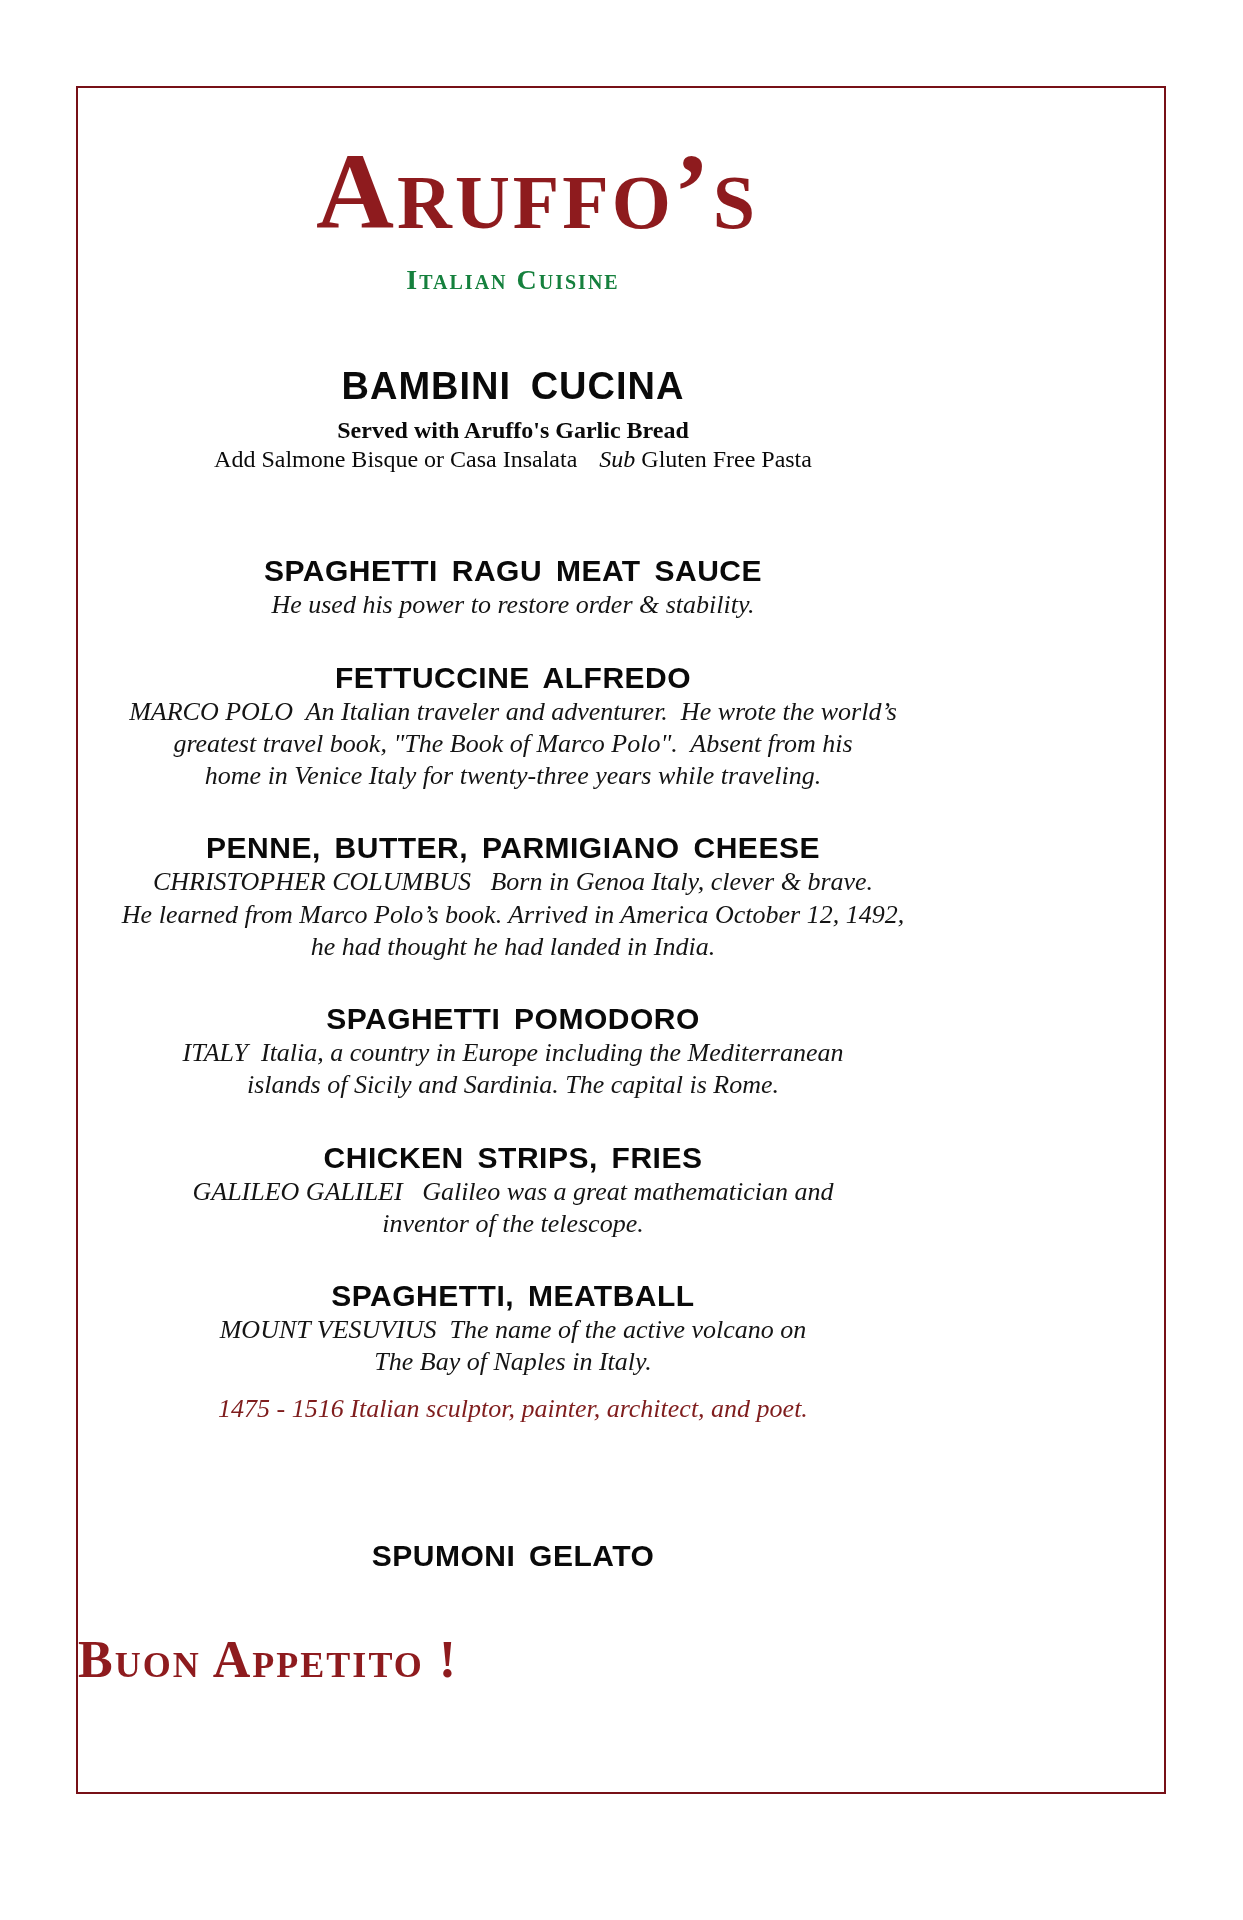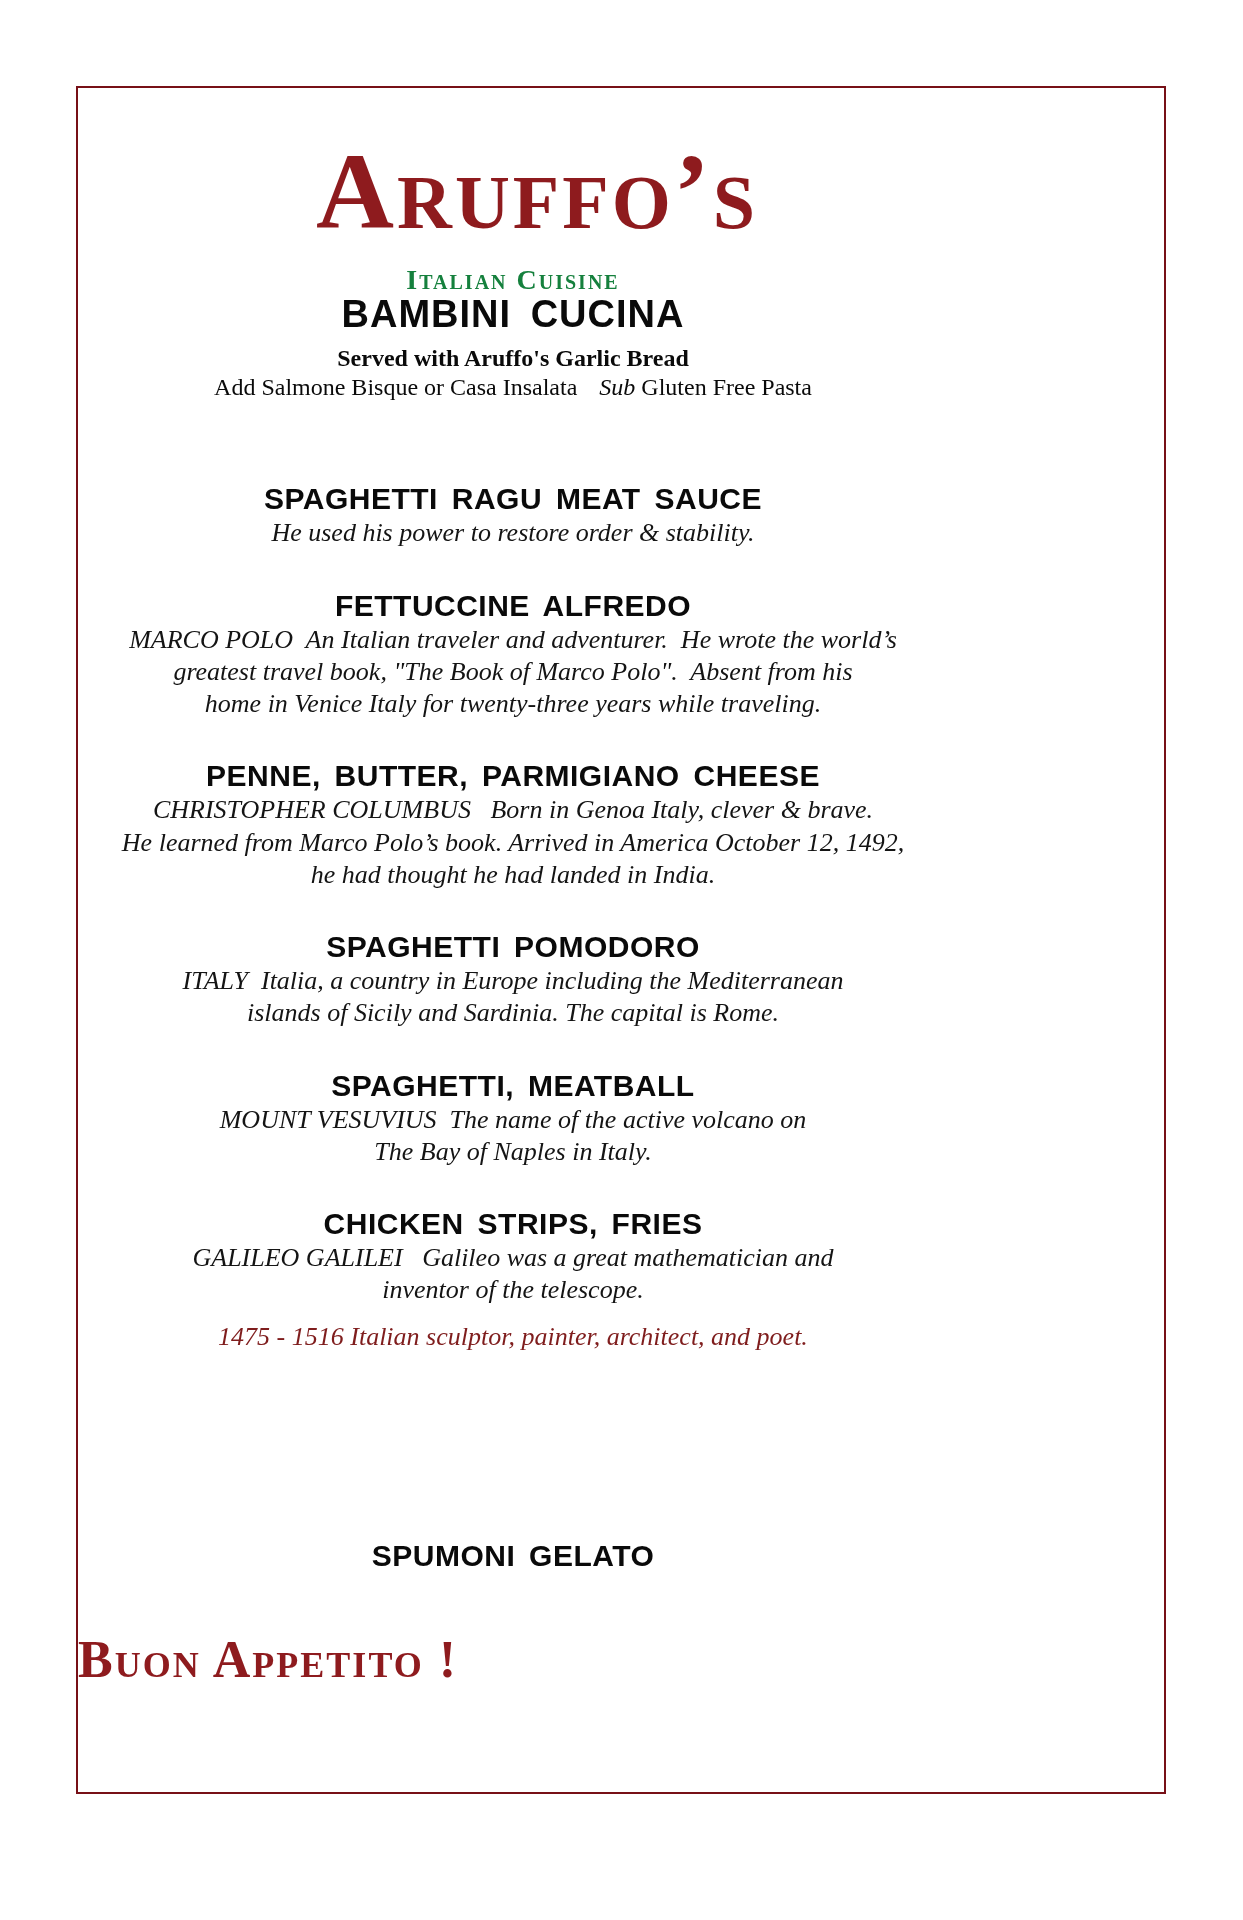--- a/index.html
+++ b/index.html
@@ -46,20 +46,21 @@
     margin-top: 20px;
     font-family: "Liberation Serif", serif;
     font-variant: small-caps;
     font-weight: 700;
     font-size: 28px;
     line-height: 1.0;
     letter-spacing: 2px;
     color: #15803d;
   }
   .section-title {
+    margin-top: 72px;
     font-family: "Liberation Sans", sans-serif;
     font-weight: 700;
     font-size: 38px;
     line-height: 1.1;
     letter-spacing: 1px;
     word-spacing: 8px;
     color: #0a0a0a;
   }
   .section-note {
     margin-top: 8px;
@@ -171,29 +172,29 @@
         <div class="item-desc-line">he had thought he had landed in India.</div>
       </div>
 
       <div class="menu-item">
         <div class="item-name">SPAGHETTI POMODORO</div>
         <div class="item-desc-line">ITALY  Italia, a country in Europe including the Mediterranean</div>
         <div class="item-desc-line">islands of Sicily and Sardinia. The capital is Rome.</div>
       </div>
 
       <div class="menu-item">
+        <div class="item-name">CHICKEN STRIPS, FRIES</div>
+        <div class="item-desc-line">GALILEO GALILEI   Galileo was a great mathematician and</div>
+        <div class="item-desc-line">inventor of the telescope.</div>
+      </div>
+
+      <div class="menu-item">
         <div class="item-name">SPAGHETTI, MEATBALL</div>
         <div class="item-desc-line">MOUNT VESUVIUS  The name of the active volcano on</div>
         <div class="item-desc-line">The Bay of Naples in Italy.</div>
-      </div>
-
-      <div class="menu-item">
-        <div class="item-name">CHICKEN STRIPS, FRIES</div>
-        <div class="item-desc-line">GALILEO GALILEI   Galileo was a great mathematician and</div>
-        <div class="item-desc-line">inventor of the telescope.</div>
       </div>
 
       <div class="footnote">1475 - 1516 Italian sculptor, painter, architect, and poet.</div>
 
     </div>
 
     <div class="dessert">SPUMONI GELATO</div>
     <div class="closing">Buon Appetito !</div>
   </div>
 </div>

